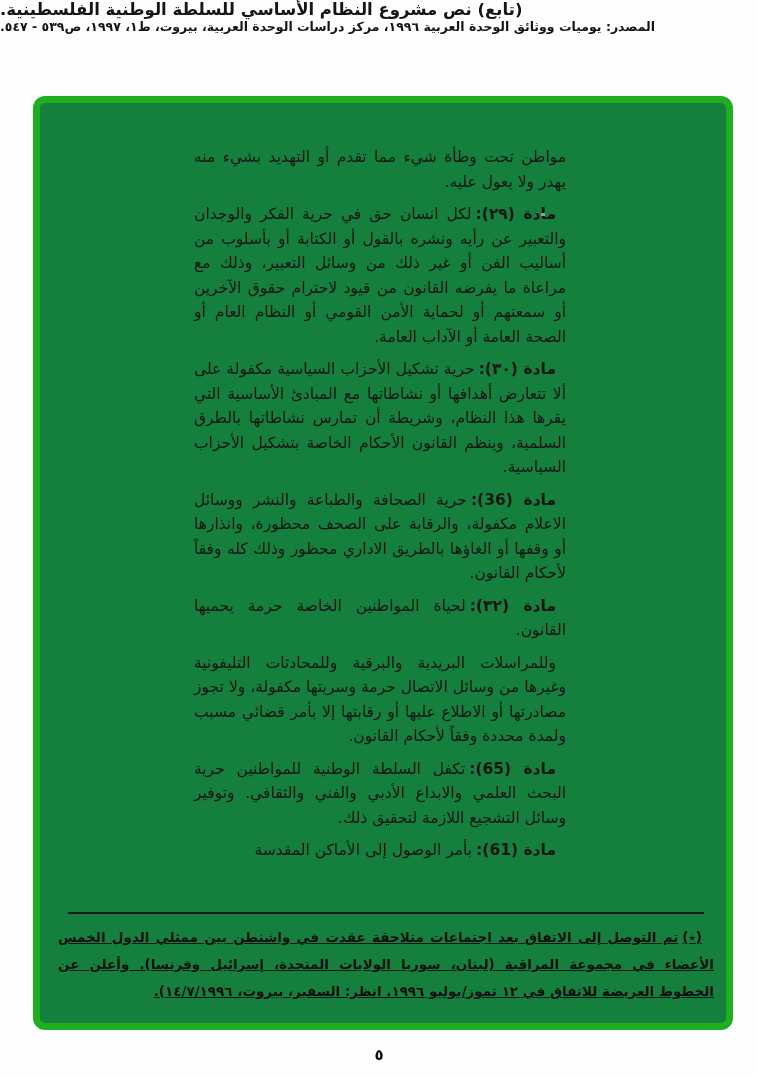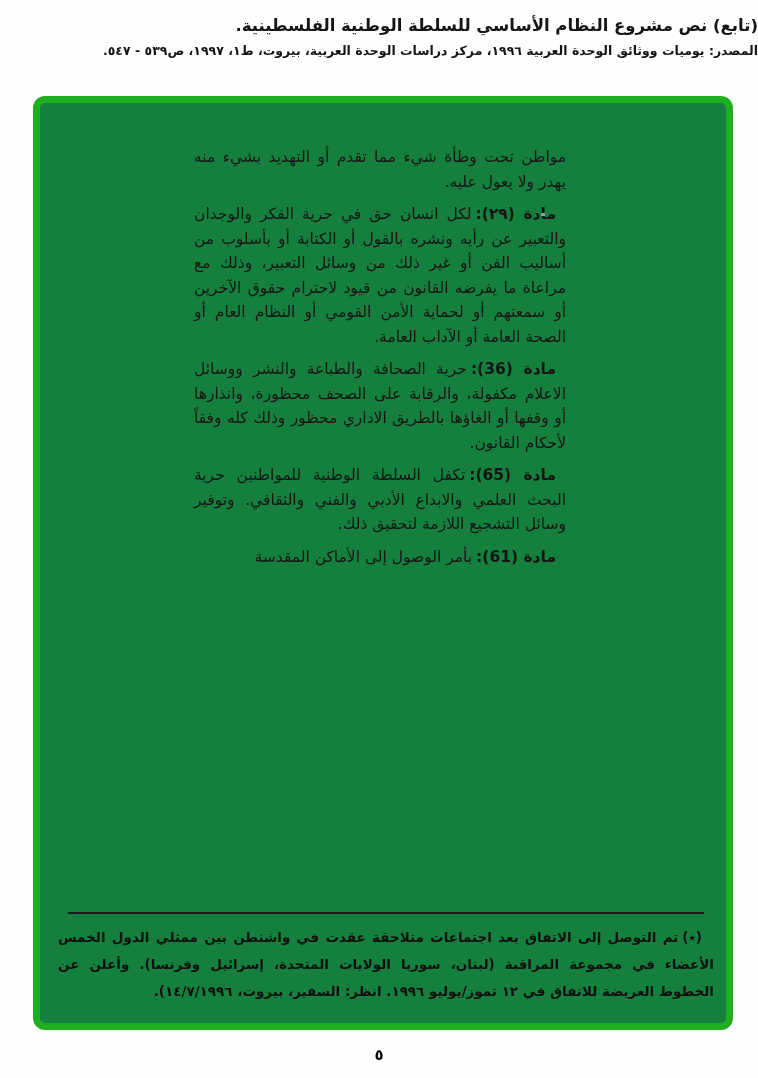--- a/index.html
+++ b/index.html
@@ -4,23 +4,23 @@
 <style>
   html,body{margin:0;padding:0;}
   body{
     width:758px;height:1078px;
     background:#fefefe;
     font-family:"DejaVu Sans",sans-serif;
     color:#151515;
     position:relative;
     overflow:hidden;
   }
-  .header{direction:rtl;text-align:right;padding-top:16px;}
+  .header{direction:rtl;text-align:left;}
   .doc-title{font-weight:bold;font-size:16.5px;letter-spacing:0;}
-  .doc-source{font-weight:bold;font-size:12.5px;margin-top:8px;}
+  .doc-source{font-weight:bold;font-size:12.5px;}
   .green-box{
     position:absolute;left:33px;top:96px;
     width:686px;height:920px;
     border:7px solid #1fae1f;
     border-radius:12px;
     background:#15803d;
     display:flex;flex-direction:column;
     overflow:hidden;
   }
   .text-col{
@@ -30,21 +30,21 @@
     font-size:15.5px;
     line-height:24.5px;
     text-align:justify;
     text-align-last:right;
     -moz-text-align-last:right;
   }
   .para{margin:0 0 8px;text-indent:10px;}
   .para.continuation{text-indent:0;}
   .art-label{font-weight:bold;}
   .art-label:not(:empty){margin-left:4px;}
-  .footnote-area{margin-top:auto;direction:rtl;padding:0 12px 18px 18px;}
+  .footnote-area{margin-top:auto;direction:rtl;padding:0 12px 18px 18px;text-decoration:underline;}
   .foot-rule{height:2px;background:#1b1b1b;border:0;margin:0 10px 10px 10px;}
   .foot-text{
     font-size:13.5px;font-weight:bold;line-height:27px;
     text-align:justify;text-align-last:right;-moz-text-align-last:right;
     text-indent:12px;color:#101010;margin:0;
   }
   .foot-marker{margin-left:4px;}
   .page-num{
     position:absolute;left:0;right:0;top:1046px;
     text-align:center;font-size:15px;font-weight:bold;color:#111;
@@ -63,26 +63,35 @@
   <div class="text-col">
 
     <p class="para continuation">
       <b class="art-label"></b><span>مواطن تحت وطأة شيء مما تقدم أو التهديد بشيء منه يهدر ولا يعول عليه.</span>
     </p>
 
     <p class="para">
       <b class="art-label">مادة (٢٩):</b><span>لكل انسان حق في حرية الفكر والوجدان والتعبير عن رأيه ونشره بالقول أو الكتابة أو بأسلوب من أساليب الفن أو غير ذلك من وسائل التعبير، وذلك مع مراعاة ما يفرضه القانون من قيود لاحترام حقوق الآخرين أو سمعتهم أو لحماية الأمن القومي أو النظام العام أو الصحة العامة أو الآداب العامة.</span>
     </p>
 
+    <p class="para">
+      <b class="art-label">مادة (٣٠):</b><span>حرية تشكيل الأحزاب السياسية مكفولة على ألا تتعارض أهدافها أو نشاطاتها مع المبادئ الأساسية التي يقرها هذا النظام، وشريطة أن تمارس نشاطاتها بالطرق السلمية، وينظم القانون الأحكام الخاصة بتشكيل الأحزاب السياسية.</span>
+    </p>
 
     <p class="para">
       <b class="art-label">مادة (36):</b><span>حرية الصحافة والطباعة والنشر ووسائل الاعلام مكفولة، والرقابة على الصحف محظورة، وانذارها أو وقفها أو الغاؤها بالطريق الاداري محظور وذلك كله وفقاً لأحكام القانون.</span>
     </p>
 
+    <p class="para">
+      <b class="art-label">مادة (٣٢):</b><span>لحياة المواطنين الخاصة حرمة يحميها القانون.</span>
+    </p>
 
+    <p class="para">
+      <b class="art-label"></b><span>وللمراسلات البريدية والبرقية وللمحادثات التليفونية وغيرها من وسائل الاتصال حرمة وسريتها مكفولة، ولا تجوز مصادرتها أو الاطلاع عليها أو رقابتها إلا بأمر قضائي مسبب ولمدة محددة وفقاً لأحكام القانون.</span>
+    </p>
 
 
     <p class="para">
       <b class="art-label">مادة (65):</b><span>تكفل السلطة الوطنية للمواطنين حرية البحث العلمي والابداع الأدبي والفني والثقافي. وتوفير وسائل التشجيع اللازمة لتحقيق ذلك.</span>
     </p>
 
     <p class="para">
       <b class="art-label">مادة (61):</b><span>بأمر الوصول إلى الأماكن المقدسة</span>
     </p>
 

